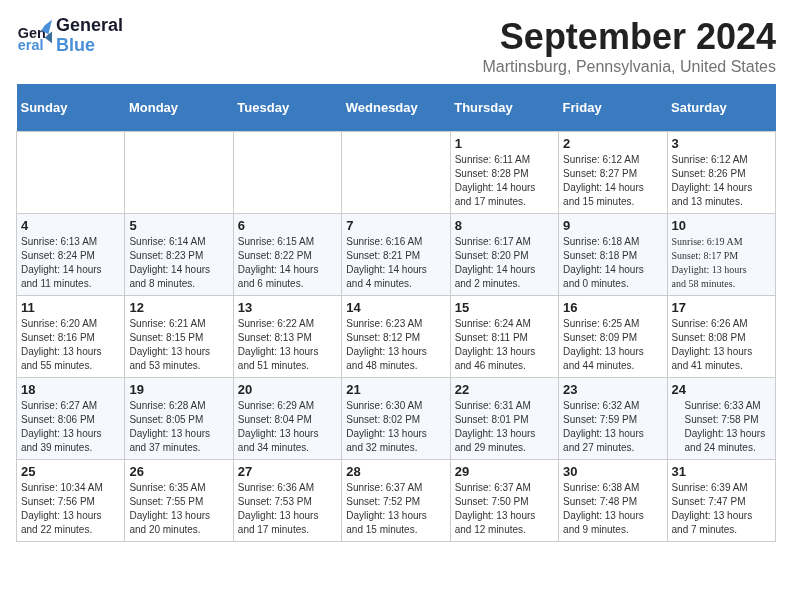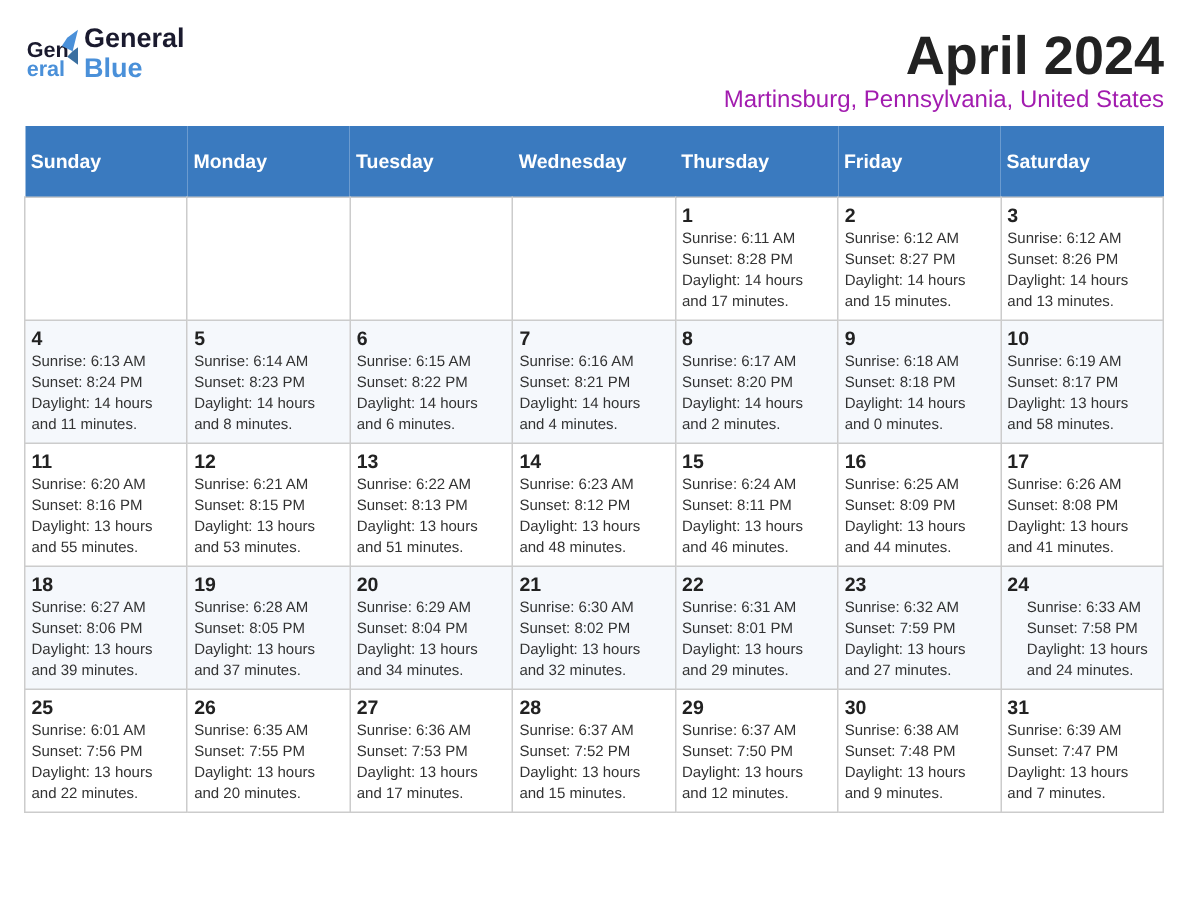--- a/index.html
+++ b/index.html
@@ -37,21 +37,21 @@
     .title-area {
       text-align: right;
     }
     .month-year {
       font-size: 36px;
       font-weight: bold;
       color: #222;
     }
     .location {
       font-size: 16px;
-      color: #a21caf;
+      color: #737373;
     }
     .calendar-table {
       width: 100%;
       border-collapse: collapse;
       font-size: 11px;
     }
     .calendar-table th {
       background: #3a7abf;
       color: #fff;
       padding: 16px 4px;
@@ -97,21 +97,21 @@
       <polygon points="36,18 44,12 40,28 32,22" fill="#3a6fa0"></polygon>
     </svg>
     <div>
       <div class="logo-text">
         <span style="color:#1a1a2e">General</span><br>
         <span>Blue</span>
       </div>
     </div>
   </div>
   <div class="title-area">
-    <div class="month-year">April 2024</div>
+    <div class="month-year">September 2024</div>
     <div class="location">Martinsburg, Pennsylvania, United States</div>
   </div>
 </div>
 
 <table class="calendar-table">
   <thead>
     <tr>
     <th>Sunday</th>
         <th>Monday</th>
         <th>Tuesday</th>
@@ -187,21 +187,21 @@
         </td>
         <td>
           <div class="day-number">9</div>
           <div class="day-info" style="white-space: pre-line;">Sunrise: 6:18 AM
 Sunset: 8:18 PM
 Daylight: 14 hours
 and 0 minutes.</div>
         </td>
         <td>
           <div class="day-number">10</div>
-          <div class="day-info" style="white-space: pre-line;">Sunrise: 6:19 AM
+          <div class="day-info" style="white-space: pre-line; font-family: Liberation Serif, serif;">Sunrise: 6:19 AM
 Sunset: 8:17 PM
 Daylight: 13 hours
 and 58 minutes.</div>
         </td>
       </tr>
       <tr>
         <td>
           <div class="day-number">11</div>
           <div class="day-info" style="white-space: pre-line;">Sunrise: 6:20 AM
 Sunset: 8:16 PM
@@ -298,21 +298,21 @@
           <div class="day-number">24</div>
           <div class="day-info" style="white-space: pre-line; margin-left: 13px;">Sunrise: 6:33 AM
 Sunset: 7:58 PM
 Daylight: 13 hours
 and 24 minutes.</div>
         </td>
       </tr>
       <tr>
         <td>
           <div class="day-number">25</div>
-          <div class="day-info" style="white-space: pre-line;">Sunrise: 6:01 AM
+          <div class="day-info" style="white-space: pre-line;">Sunrise: 10:34 AM
 Sunset: 7:56 PM
 Daylight: 13 hours
 and 22 minutes.</div>
         </td>
         <td>
           <div class="day-number">26</div>
           <div class="day-info" style="white-space: pre-line;">Sunrise: 6:35 AM
 Sunset: 7:55 PM
 Daylight: 13 hours
 and 20 minutes.</div>

